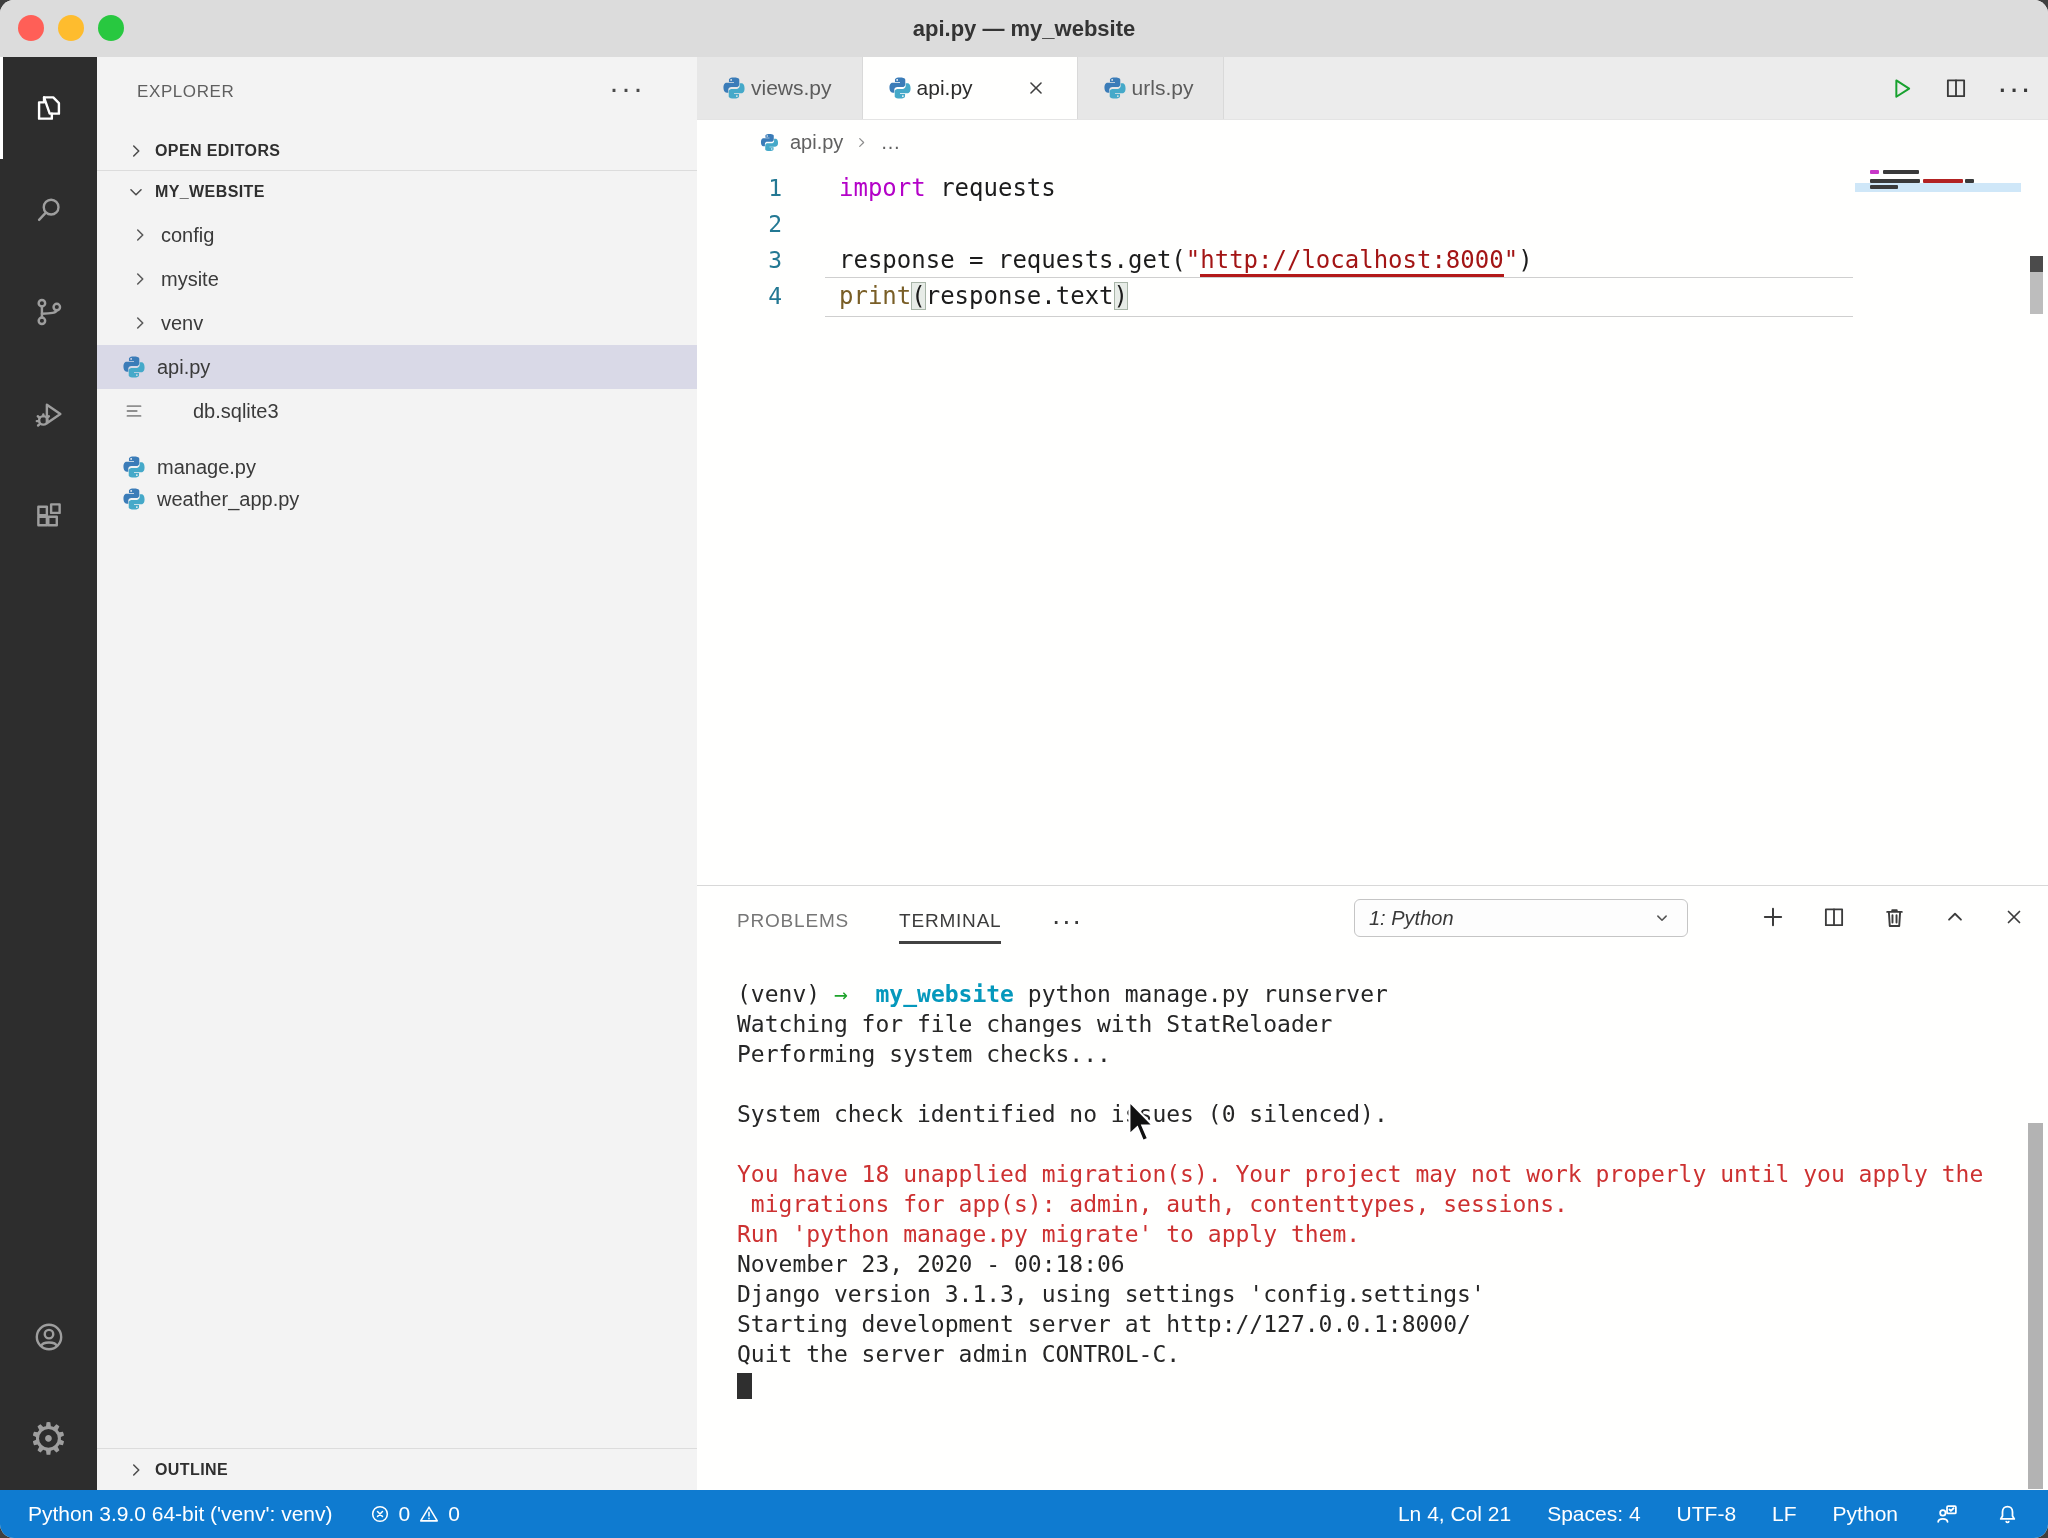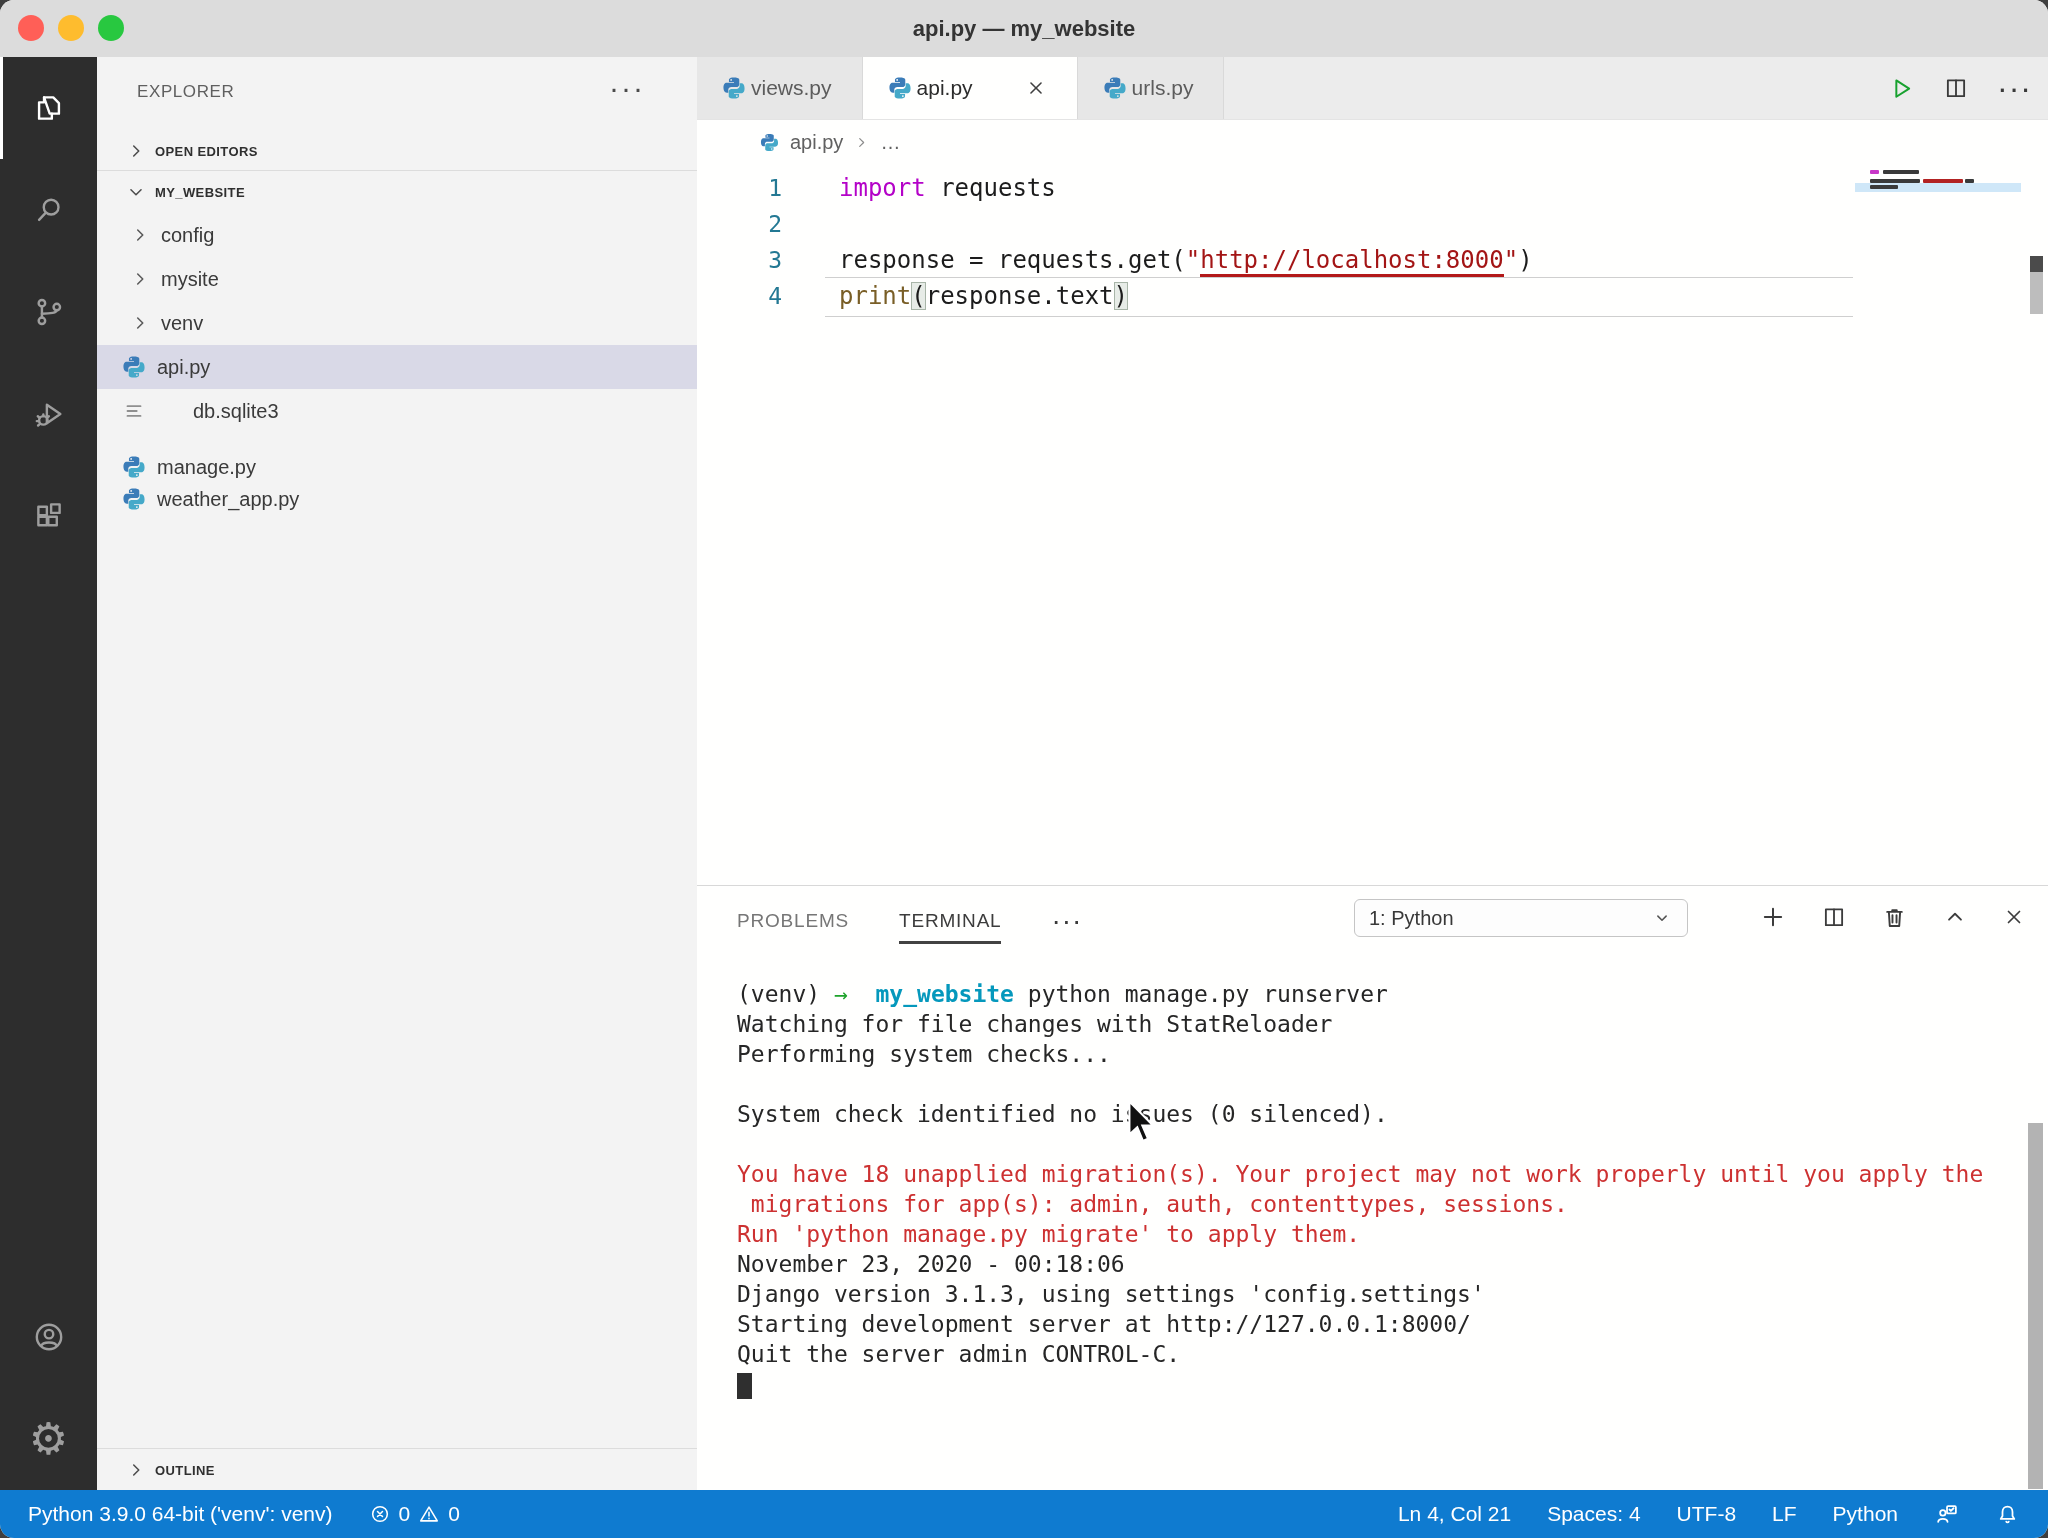--- a/index.html
+++ b/index.html
@@ -23,21 +23,21 @@
   .act-item svg{width:34px;height:34px;}
   .act-item.active{color:#ffffff;box-shadow:inset 3px 0 0 #ffffff;}
   .gear{font-family:"DejaVu Sans",sans-serif;font-size:44px;color:#9e9e9e;line-height:1;}
   
   .sidebar{position:absolute;left:97px;top:57px;width:600px;height:1433px;background:var(--sidebar,#f3f3f3);
     border-right:1px solid #e2e2e2;}
   .sb-header{position:absolute;top:0;left:0;width:100%;height:70px;display:flex;align-items:center;}
   .sb-header .sb-title{margin-left:40px;font-size:17px;letter-spacing:.6px;color:#5f5f5f;}
   .sb-more{position:absolute;right:52px;top:14px;font-size:30px;color:#4a4a4a;letter-spacing:2px;}
   .sb-row{position:absolute;left:0;width:100%;display:flex;align-items:center;}
-  .sb-row.section{height:38px;font-size:13px;font-weight:bold;letter-spacing:.4px;color:#2f2f2f;}
+  .sb-row.section{height:38px;font-size:16px;font-weight:bold;letter-spacing:.4px;color:#2f2f2f;}
   .sb-row .chev{display:flex;margin-left:28px;color:#4e4e4e;}
   .sb-row .chev svg{width:22px;height:22px;}
   .sb-row .slabel{margin-left:8px;}
   .sb-divider{position:absolute;left:0;width:100%;height:1px;background:#dcdcdc;}
   #file-tree{position:absolute;left:0;top:0;width:100%;}
   .tree-row{position:absolute;left:0;width:100%;height:44px;display:flex;align-items:center;
     font-size:20px;color:#3a3a3a;}
   .tree-row.selected{background:var(--selection,#d9d9e7);}
   .tree-row .chev{display:flex;margin-left:32px;color:#5a5a5a;}
   .tree-row .chev svg{width:22px;height:22px;}
@@ -90,21 +90,21 @@
   .panel{position:absolute;left:697px;top:885px;width:1351px;height:605px;background:#fffffe;
     border-top:1px solid #d8d8d8;}
   .panel-header{position:absolute;left:0;top:0;width:100%;height:70px;display:flex;align-items:center;
     padding-left:40px;gap:50px;}
   .ptab{position:relative;font-size:19px;letter-spacing:.8px;color:#767676;}
   .ptab.active{color:#3c3c3c;}
   .ptab.active::after{content:'';position:absolute;left:0;right:0;bottom:-12px;height:3px;background:#424242;}
   .pmore{font-size:28px;color:#3a3a3a;letter-spacing:1px;line-height:0;}
   .term-select{position:absolute;left:657px;top:13px;width:334px;height:38px;border:1px solid #c5c5c5;
     border-radius:6px;background:#fdfdfd;display:flex;align-items:center;justify-content:space-between;
-    padding:0 14px;font-size:20px;color:#383838;box-sizing:border-box;}
+    padding:0 14px;font-size:20px;color:#383838;box-sizing:border-box;font-style:italic;}
   .term-select .sel-chev{display:flex;color:#555;}
   #panel-actions{position:absolute;right:22px;top:0;height:62px;display:flex;align-items:center;gap:34px;color:#3c3c3c;}
   #panel-actions svg{display:block;}
   #terminal{position:absolute;left:40px;top:93px;}
   .tline{height:30px;line-height:30px;white-space:pre;font-family:"DejaVu Sans Mono",monospace;font-size:23px;}
   .seg-fg{color:#262626;}
   .seg-green{color:var(--prompt-green,#1ea32b);}
   .seg-cyan{color:var(--prompt-cyan,#0598bc);font-weight:bold;}
   .seg-red{color:var(--terminal-red,#cd3131);}
   .cursor-block{display:inline-block;width:15px;height:26px;background:#2f2f2f;vertical-align:middle;}

